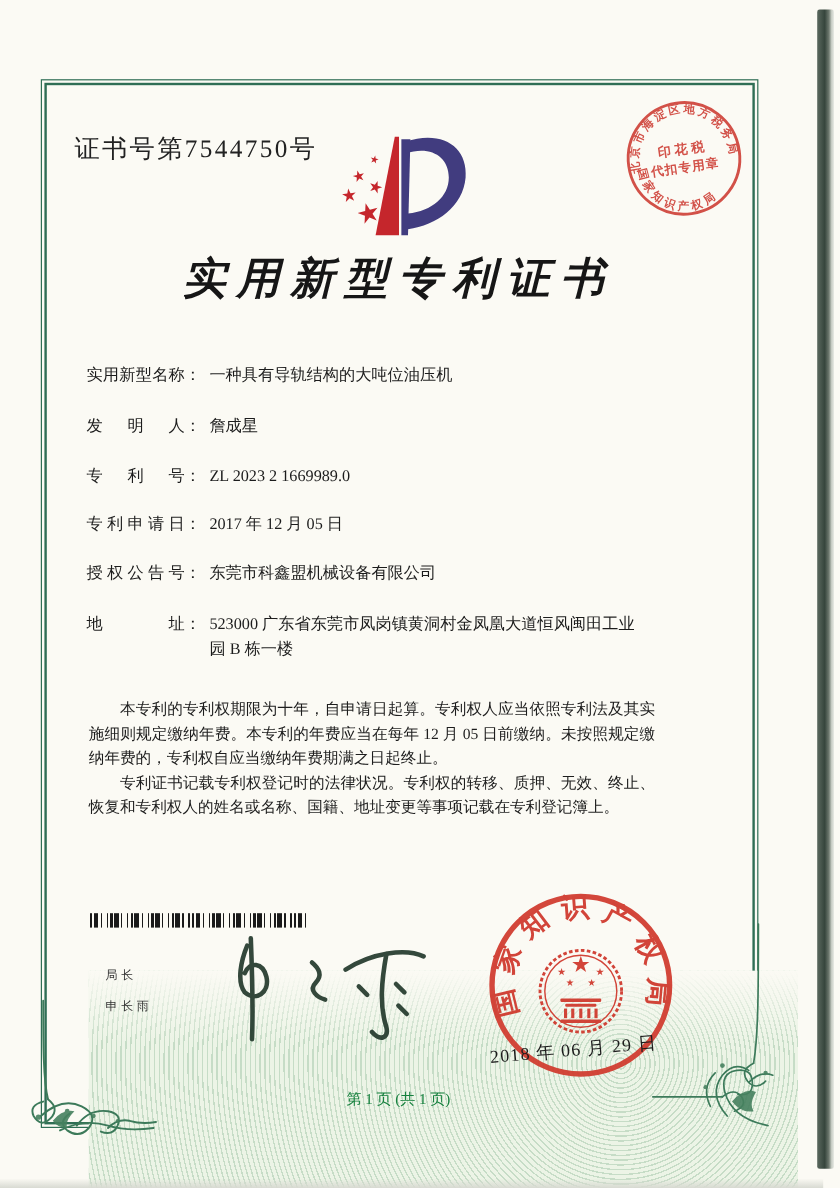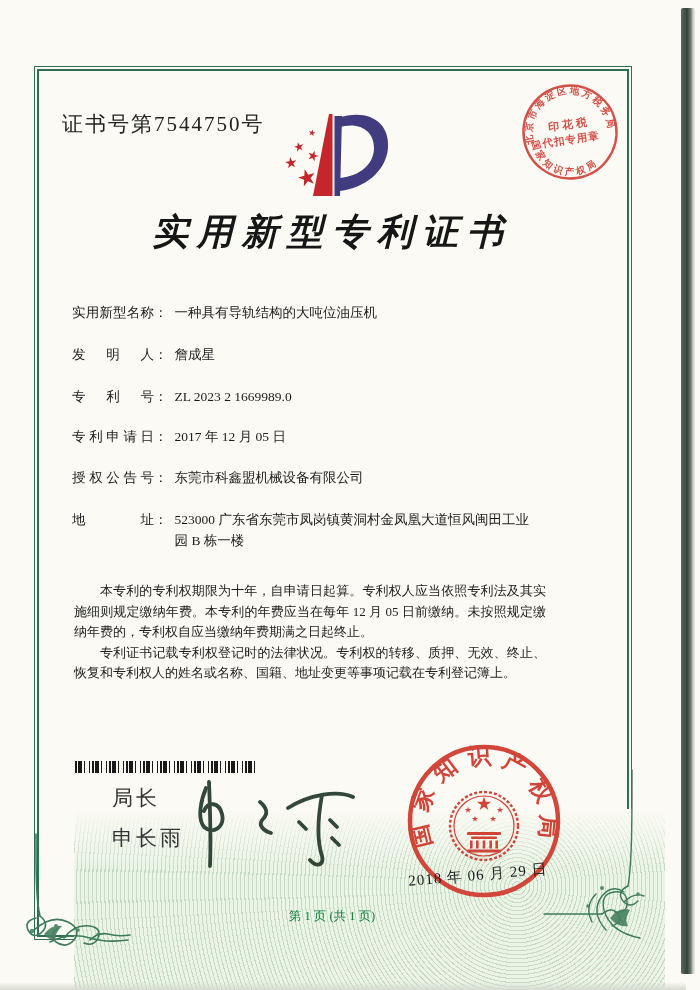--- a/index.html
+++ b/index.html
@@ -35,22 +35,22 @@
   .row.addr .val{display:inline-block;width:356px;}
   .pair-b{position:absolute;left:298px;top:0;}
   .pair-b .lbl{width:82px;}
   .paras{position:absolute;left:74px;top:581px;width:472px;font-size:13px;line-height:20.5px;
       color:#1d1d1d;text-align:justify;}
   .paras p{margin:0;text-indent:2em;}
   .barcode{position:absolute;left:75px;top:761px;width:180px;height:12px;
       background:repeating-linear-gradient(90deg,#1a1a1a 0 2px,transparent 2px 3px,
         #1a1a1a 3px 7px,transparent 7px 9px,#1a1a1a 9px 10px,transparent 10px 14px,
         #1a1a1a 14px 15px,transparent 15px 17px);}
-  .officer{position:absolute;left:88px;top:784px;font-family:"Liberation Sans","DejaVu Sans",sans-serif;
-      font-size:21px;color:#343434;letter-spacing:3px;margin-left:24px;}
+  .officer{position:absolute;left:88px;top:806px;font-family:"Liberation Sans","DejaVu Sans",sans-serif;
+      font-size:10px;color:#343434;letter-spacing:3px;}
   .officer .name{margin-top:12px;}
   .signature{position:absolute;left:172px;top:772px;}
   .seal{position:absolute;left:405px;top:742px;opacity:.93;}
   .seal-date{position:absolute;left:408px;top:864px;width:180px;font-size:15px;color:#1d1d1d;
       letter-spacing:1px;transform:rotate(-5deg);white-space:nowrap;}
   .footer{position:absolute;left:34px;width:596px;top:908px;text-align:center;
       font-size:12.5px;color:#15803d;}
   .flourish{position:absolute;}
   .fl-left{left:20px;top:830px;}
   .fl-right{left:540px;top:768px;}

